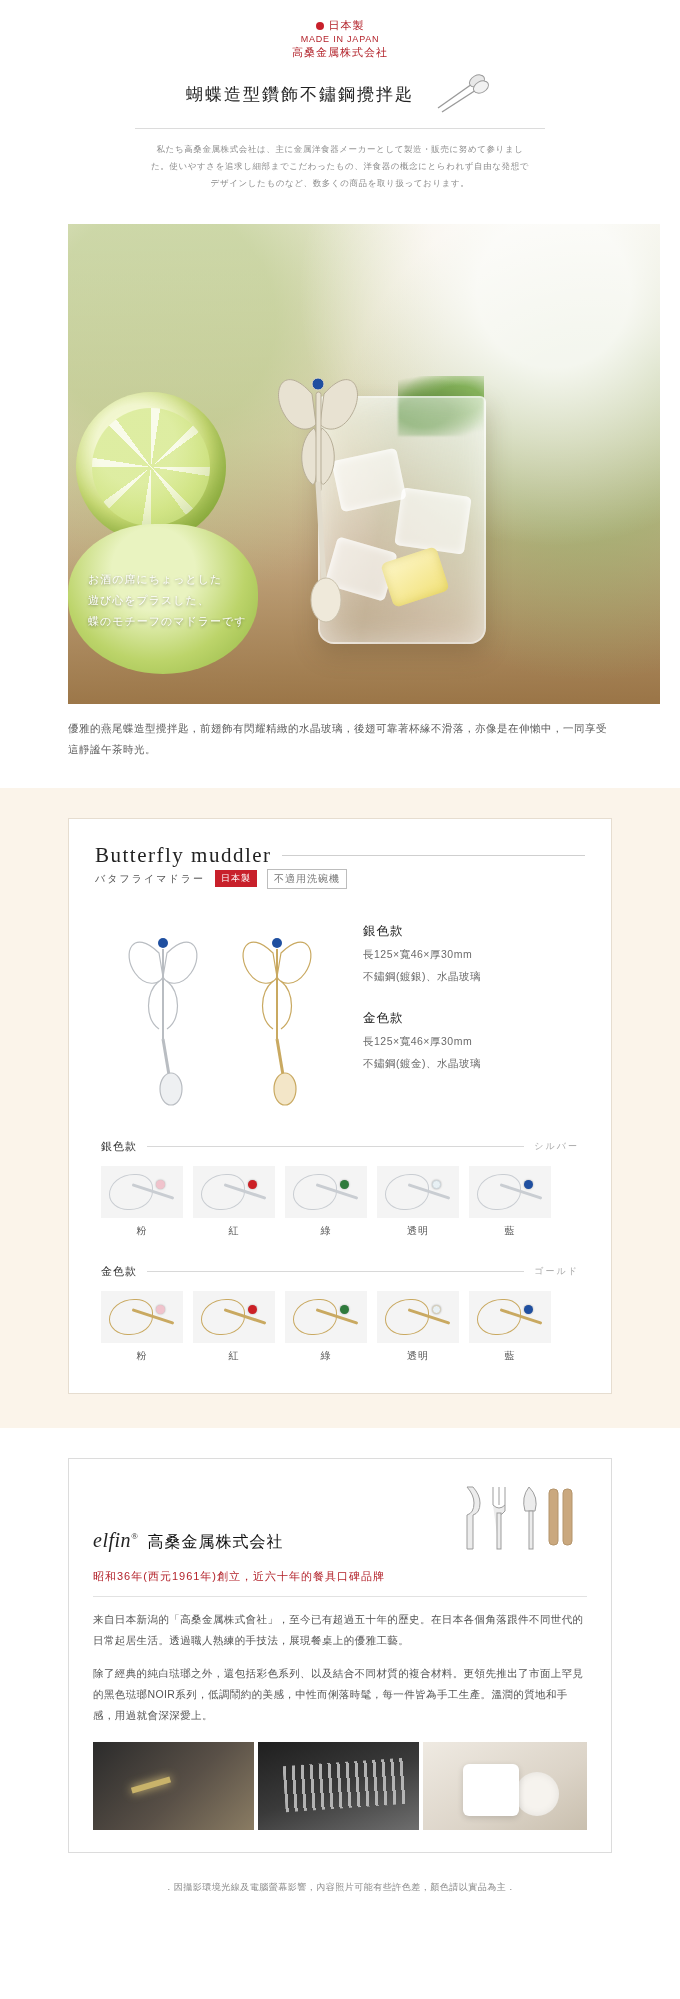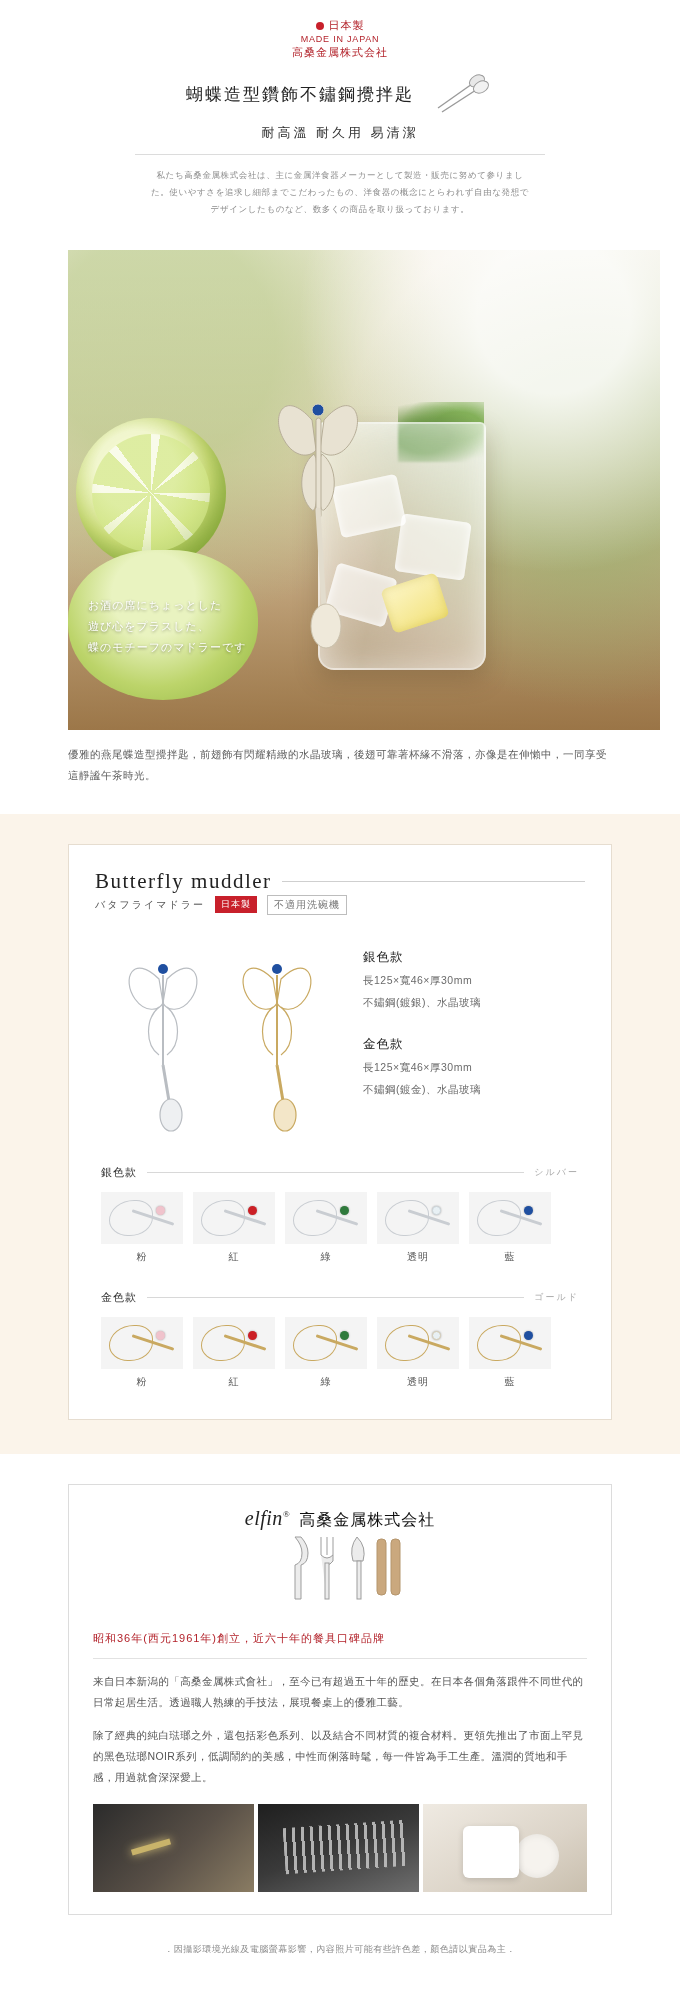--- a/index.html
+++ b/index.html
@@ -128,27 +128,27 @@
   .gem { position:absolute; right:18px; top:14px; width:9px; height:9px; border-radius:50%; box-shadow:0 0 2px rgba(0,0,0,.35); }
   .wing {
     position:absolute; left:8px; top:8px; width:44px; height:36px;
     border-radius: 60% 40% 55% 45%;
   }
   .stick { position:absolute; left:30px; top:24px; width:44px; height:3px; border-radius:2px; transform: rotate(18deg); }
 
   
   .brand-wrap { padding: 30px 68px 10px; }
   .brand-card { width:544px; border:1px solid #dcdcdc; padding: 22px 24px 22px; background:#fff; }
-  .brand-head { display:flex; align-items:center; justify-content:space-between;flex-direction:column; }
+  .brand-head { display:flex; align-items:flex-end; justify-content:space-between; }
   .brand-logo-row { display:flex; align-items:baseline; gap:9px; }
   .elfin { font-family:"Liberation Serif", serif; font-style:italic; font-size:20px; color:#222; letter-spacing:.5px; }
   .elfin sup { font-size:9px; }
   .brand-name { font-size:16px; color:#111; letter-spacing:1px; }
   .cutlery-art { width:150px; height:72px; position:relative; }
-  .brand-red { font-size:11px; color:#b3232b; letter-spacing:1px; margin-top:28px; }
+  .brand-red { font-size:11px; color:#b3232b; letter-spacing:1px; margin-top:16px; }
   .brand-hr { height:1px; background:#e2e2e2; margin:12px 0 12px; }
   .brand-p { font-size:10.5px; color:#555; line-height:2.0; letter-spacing:.4px; }
   .brand-p + .brand-p { margin-top:12px; }
 
   .photo-strip { display:flex; gap:4px; margin-top:16px; }
   .ps { height:88px; }
   .ps1 { width:175px; background:linear-gradient(135deg,#2b2b2b,#595047 55%,#8a7c63); position:relative;}
   .ps1:after{content:"";position:absolute;left:38px;top:40px;width:40px;height:6px;background:#c9b36a;transform:rotate(-16deg);box-shadow:0 0 10px #d8c27a;}
   .ps2 { width:175px; background:linear-gradient(160deg,#1f1f1f,#3a3a3a 50%,#6e6e6e); position:relative;}
   .ps2:after{content:"";position:absolute;left:26px;top:20px;width:122px;height:46px;
@@ -178,21 +178,20 @@
           <g stroke="#9a9a9a" fill="none" stroke-width="1">
             <path d="M6 34 L40 10" stroke-width="1.4"></path>
             <ellipse cx="45" cy="7" rx="8" ry="5.5" transform="rotate(-28 45 7)" fill="#e8e8e8"></ellipse>
             <path d="M10 38 L44 16" stroke-width="1.4"></path>
             <ellipse cx="49" cy="13" rx="8" ry="5.5" transform="rotate(-28 49 13)" fill="#f2f2f2"></ellipse>
           </g>
         </svg>
       </div>
     </div>
 
-    <div class="sub-title">耐高溫 耐久用 易清潔</div>
     <div class="hr-thin"></div>
     <div class="jp-paragraph">私たち高桑金属株式会社は、主に金属洋食器メーカーとして製造・販売に努めて参りました。使いやすさを追求し細部までこだわったもの、洋食器の概念にとらわれず自由な発想でデザインしたものなど、数多くの商品を取り扱っております。</div>
   </div>
 
   <div class="hero-wrap">
     <div class="hero">
       <div class="blur-bg"></div>
       <div class="lime-left"></div>
       <div class="lime-right"></div>
       <div class="mint"></div>

